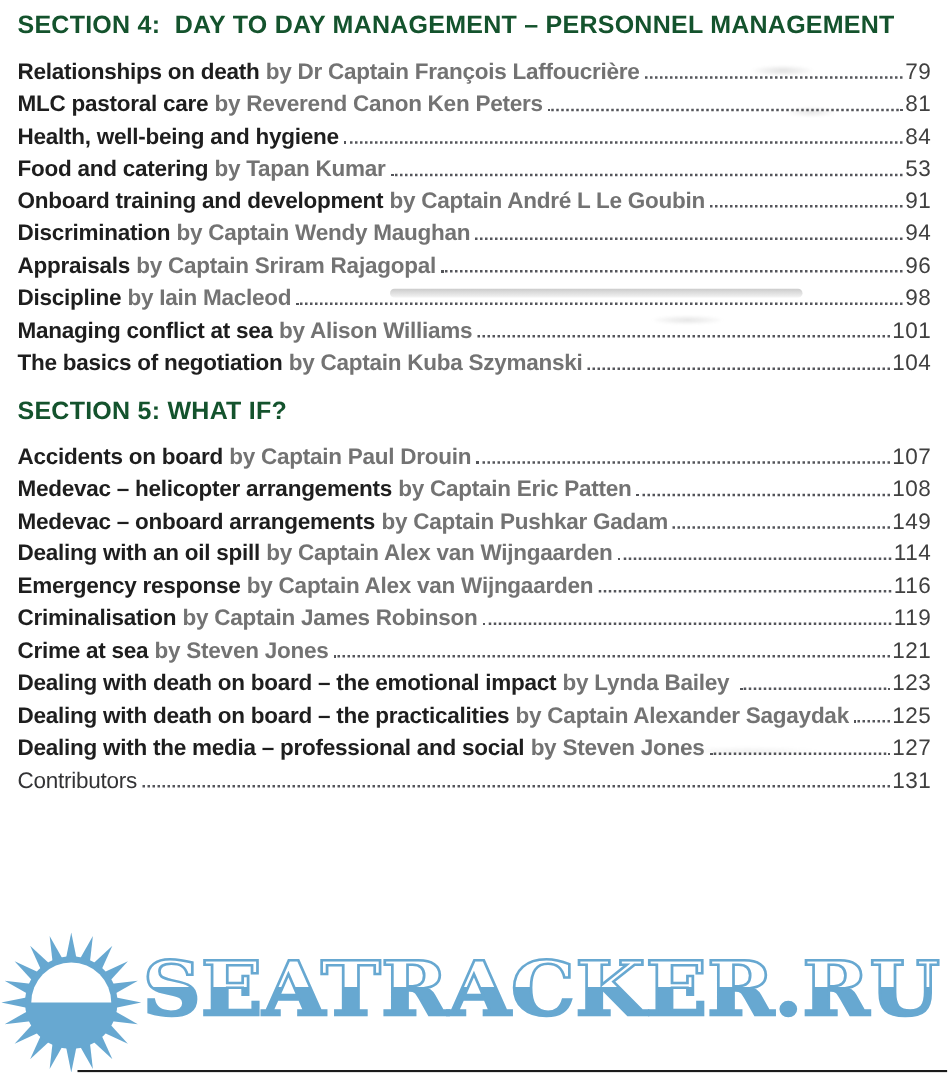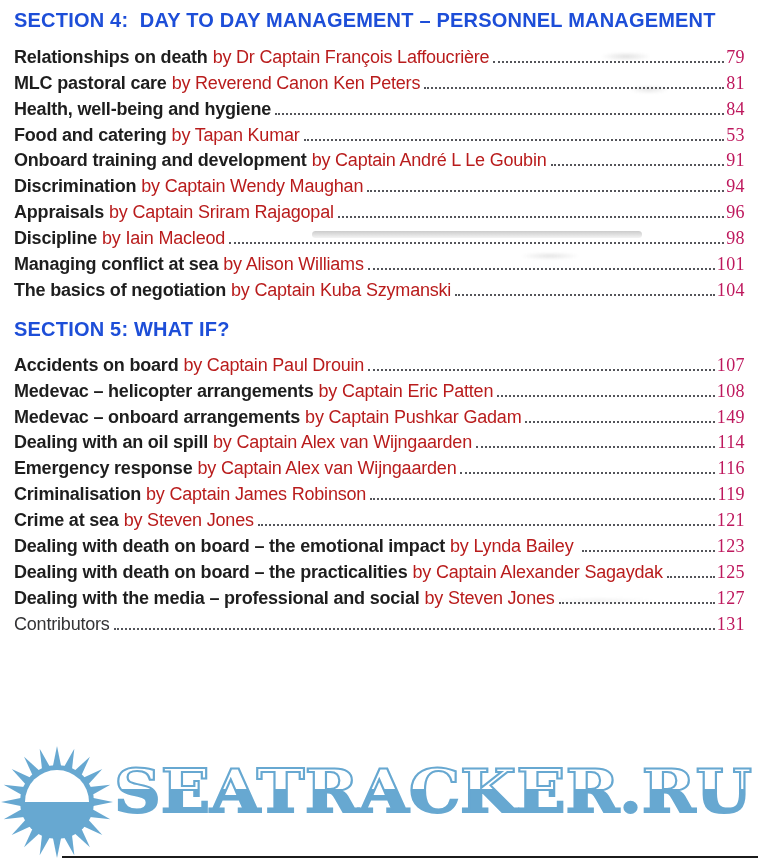--- a/index.html
+++ b/index.html
@@ -6,36 +6,36 @@
   .page{
     position:relative;
     width:758px;height:858px;
     background:#ffffff;
     overflow:hidden;
     font-family:"Liberation Sans", sans-serif;
   }
   .content{position:absolute;left:14px;right:13px;top:8px;}
   .sec-header{
     font-size:20px;line-height:24px;font-weight:700;
-    color:#1d4ed8;letter-spacing:.2px;white-space:pre-wrap;
+    color:#14532d;letter-spacing:.2px;white-space:pre-wrap;
     margin:0 0 10px 0;
   }
   .sec-header.sec5{margin-top:16px;margin-bottom:9px;}
   .toc-row{
     display:flex;align-items:flex-end;
     height:25.9px;font-size:18px;overflow:visible;
   }
   .toc-row .t{font-weight:700;color:#1e1e1e;white-space:pre;letter-spacing:-0.2px;}
-  .toc-row .a{font-weight:400;color:#b91c1c;white-space:pre;margin-left:5px;letter-spacing:-0.2px;text-align:right;}
+  .toc-row .a{font-weight:700;color:#737373;white-space:pre;margin-left:5px;letter-spacing:-0.2px;text-align:right;}
   .toc-row .leader{
     flex:1;min-width:8px;
     border-bottom:2px dotted #54555a;
     margin:0 2px 5px 4px;
   }
-  .toc-row .p{font-weight:400;color:#be185d;letter-spacing:.4px;font-family:Liberation Serif, serif;}
+  .toc-row .p{font-weight:400;color:#404040;letter-spacing:.4px;}
   .contrib-row{}
   .contrib-row .c{font-weight:400;color:#333335;white-space:pre;letter-spacing:-0.2px;}
 
   .smudge{position:absolute;pointer-events:none;}
   .sm1{left:600px;top:52px;width:52px;height:9px;background:radial-gradient(ellipse at center,rgba(90,90,90,.18),transparent 70%);filter:blur(1px);}
   .sm2{left:628px;top:85px;width:42px;height:9px;background:radial-gradient(ellipse at center,rgba(90,90,90,.15),transparent 70%);filter:blur(1px);}
   .sm3{left:312px;top:231px;width:330px;height:7px;background:linear-gradient(rgba(70,70,70,.28),rgba(70,70,70,.06));filter:blur(.6px);border-radius:4px;}
   .sm4{left:520px;top:252px;width:60px;height:8px;background:radial-gradient(ellipse at center,rgba(90,90,90,.16),transparent 70%);filter:blur(1px);}
   .sm5{left:538px;top:597px;width:120px;height:8px;background:radial-gradient(ellipse at center,rgba(120,120,120,.10),transparent 70%);filter:blur(1px);}
 

